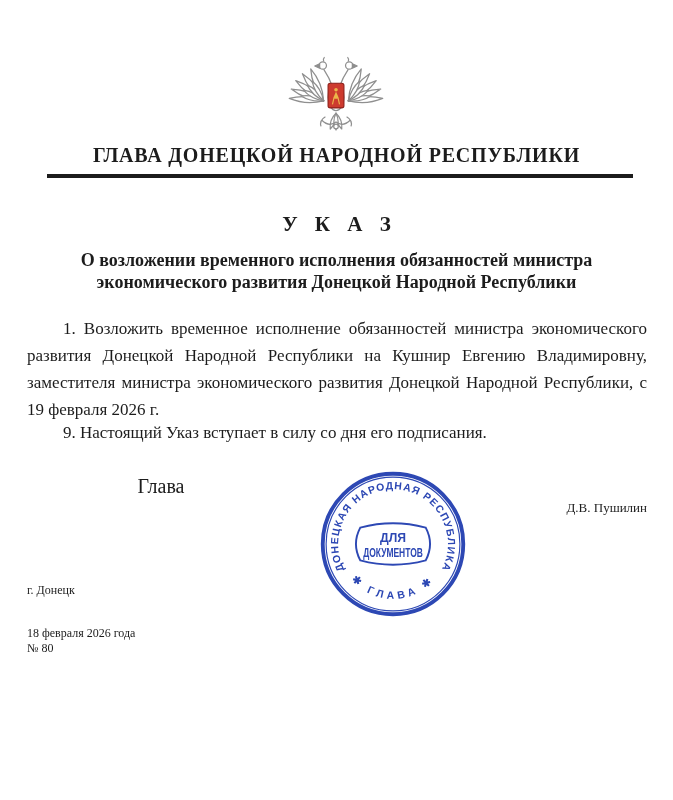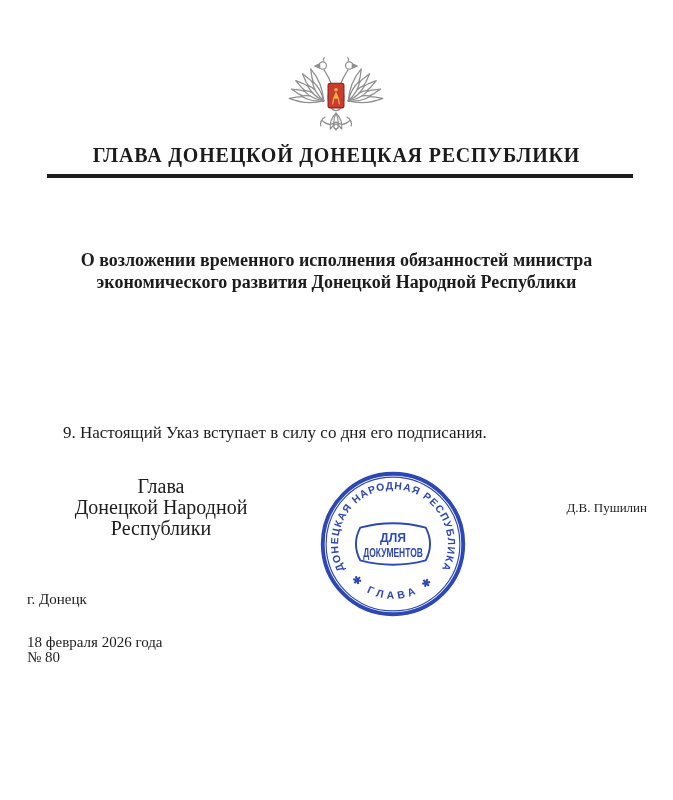--- a/index.html
+++ b/index.html
@@ -44,21 +44,21 @@
   .stamp { position:absolute; left:316px; top:465px; width:154px; height:158px; }
   .stamp text {
     font-family:"Liberation Sans", sans-serif;
     font-weight:bold;
     fill:#2d48b4;
   }
   .stamp .ring-top { font-size:10.8px; letter-spacing:1.1px; }
   .stamp .ring-bottom { font-size:11px; letter-spacing:4px; }
   .stamp .center-1 { font-size:13.5px; }
   .stamp .center-2 { font-size:12.5px; }
-  .footer-line { position:absolute; left:27px; font-size:15px;margin-top:8px; }
+  .footer-line { position:absolute; left:27px; font-size:12px; }
   .footer-city { top:583px; }
   .footer-date { top:626px; }
   .footer-number { top:641px; }
 </style>
 </head>
 <body>
 
 <div class="page">
 
   <svg class="emblem" viewBox="0 0 120 92" aria-hidden="true">
@@ -110,35 +110,36 @@
     </g>
 
     <g>
       <rect x="51" y="36" width="18" height="28" rx="2.5" fill="#cd3a2e" stroke="#8c1f1a" stroke-width="1.2"></rect>
       <circle cx="60" cy="43.5" r="2" fill="#ecb54a"></circle>
       <path d="M60,45.5 L56.5,53.5 L63.5,53.5 Z" fill="#ecb54a"></path>
       <path d="M57.5,53.5 L56,60 M62.5,53.5 L64,60" stroke="#ecb54a" stroke-width="1.3" fill="none"></path>
     </g>
   </svg>
 
-  <div class="org-title">ГЛАВА ДОНЕЦКОЙ ДОНЕЦКАЯ РЕСПУБЛИКИ</div>
+  <div class="org-title">ГЛАВА ДОНЕЦКОЙ НАРОДНОЙ РЕСПУБЛИКИ</div>
 
   <div class="double-rule"></div>
 
+  <div class="decree-kind">У К А З</div>
 
   <div class="decree-title">
     <div>О возложении временного исполнения обязанностей министра</div>
     <div>экономического развития Донецкой Народной Республики</div>
   </div>
 
+  <p class="body-para para1">1. Возложить временное исполнение обязанностей министра экономического развития Донецкой Народной Республики на Кушнир Евгению Владимировну, заместителя министра экономического развития Донецкой Народной Республики, с 19 февраля 2026 г.</p>
   <p class="body-para para2">9. Настоящий Указ вступает в силу со дня его подписания.</p>
 
   <div class="sig-position">
     <div>Глава</div>
-    <div>Донецкой Народной Республики</div>
   </div>
 
   <div class="sig-name">Д.В. Пушилин</div>
 
   <svg class="stamp" viewBox="0 0 160 160" aria-hidden="true">
     <circle cx="80" cy="80" r="73" fill="none" stroke="#2d48b4" stroke-width="4"></circle>
     <circle cx="80" cy="80" r="69.5" fill="none" stroke="#2d48b4" stroke-width="1.2"></circle>
     <path id="arc-top" d="M 28.3 104.1 A 57 57 0 1 1 131.7 104.1" fill="none"></path>
     <path id="arc-bottom" d="M 36.3 116.6 A 57 57 0 0 0 123.7 116.6" fill="none"></path>
     <text class="ring-top" text-anchor="middle">

